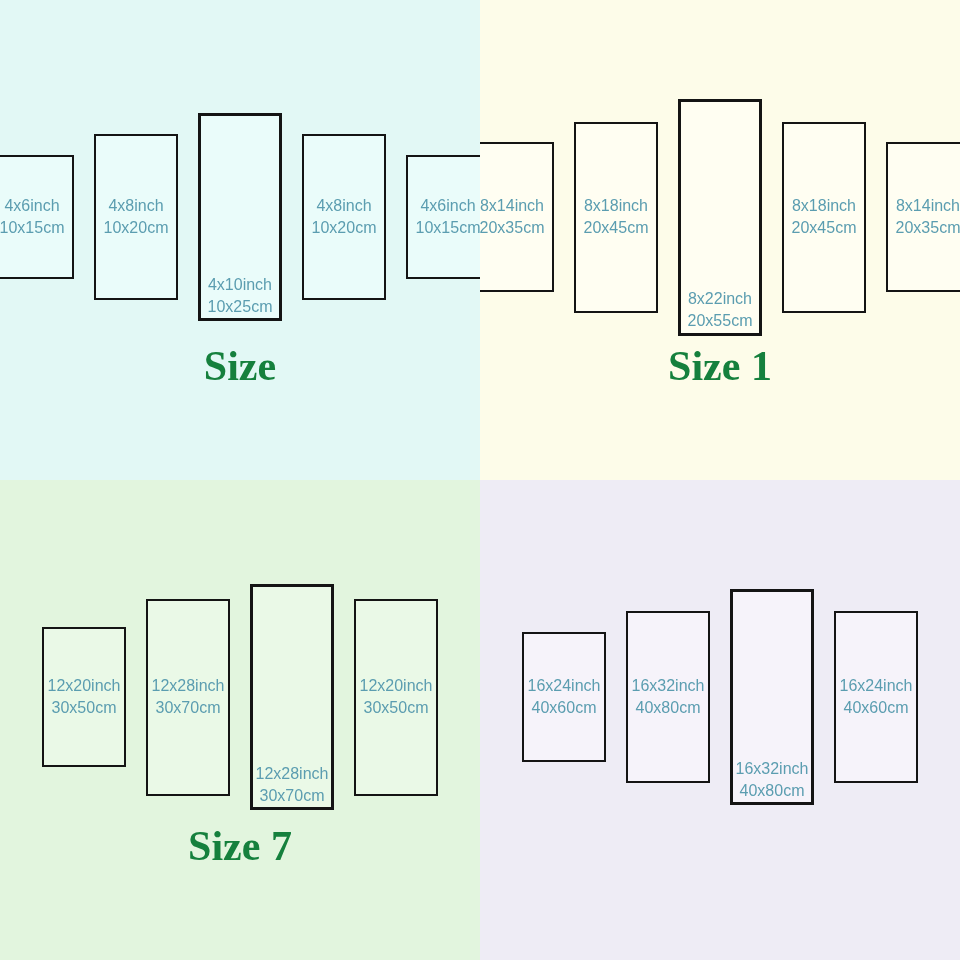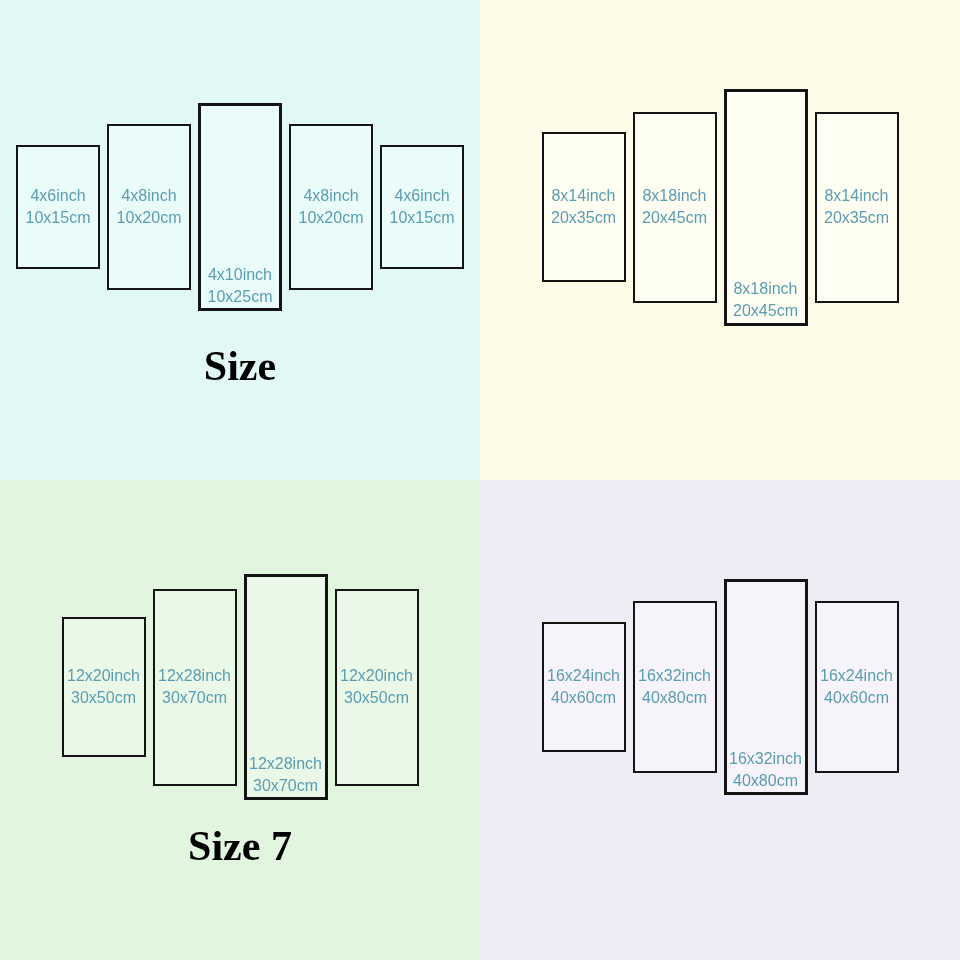--- a/index.html
+++ b/index.html
@@ -22,26 +22,26 @@
     background: var(--bg);
     overflow: hidden;
   }
   .q0 { --bg:#e2f8f5; --panel:#eafcfa; --h-side:124px; --h-mid:166px; --h-center:208px; }
   .q1 { --bg:#fdfce9; --panel:#fffef2; --h-side:150px; --h-mid:191px; --h-center:237px; }
   .q2 { --bg:#e2f5de; --panel:#eaf9e7; --h-side:140px; --h-mid:197px; --h-center:226px; }
   .q3 { --bg:#eeecf5; --panel:#f6f3fa; --h-side:130px; --h-mid:172px; --h-center:216px; }
 
   .panels-row {
     position: absolute;
-    top: 2px; left: 0; right: 0;
+    top: 12px; left: 0; right: 0;
     height: 410px;
     display: flex;
     align-items: center;
     justify-content: center;
-    gap: 7px;
+    gap: 20px;
   }
   .panel {
     box-sizing: border-box;
     width: 84px;
     border: 2px solid #141414;
     background: var(--panel);
     display: flex;
     align-items: center;
     justify-content: center;
     flex: 0 0 auto;
@@ -61,21 +61,21 @@
   .quadrant-title {
     position: absolute;
     top: 338px;
     left: 0; right: 0;
     height: 56px;
     line-height: 56px;
     text-align: center;
     font-family: "Liberation Serif", serif;
     font-weight: 700;
     font-size: 42px;
-    color: #000000;
+    color: #15803d;
   }
 </style>
 </head>
 <body>
 
 <div id="stage">
 
   <section class="quadrant q0">
     <div class="panels-row">
       <div class="panel">
@@ -121,31 +121,38 @@
         </div>
       </div>
       <div class="panel">
         <div class="panel-label">
           <div>8x18inch</div>
           <div>20x45cm</div>
         </div>
       </div>
       <div class="panel">
         <div class="panel-label">
+          <div>8x22inch</div>
+          <div>20x55cm</div>
+        </div>
+      </div>
+      <div class="panel">
+        <div class="panel-label">
           <div>8x18inch</div>
           <div>20x45cm</div>
         </div>
       </div>
       <div class="panel">
         <div class="panel-label">
           <div>8x14inch</div>
           <div>20x35cm</div>
         </div>
       </div>
     </div>
+    <div class="quadrant-title">Size 1</div>
   </section>
 
   <section class="quadrant q2">
     <div class="panels-row">
       <div class="panel">
         <div class="panel-label">
           <div>12x20inch</div>
           <div>30x50cm</div>
         </div>
       </div>

